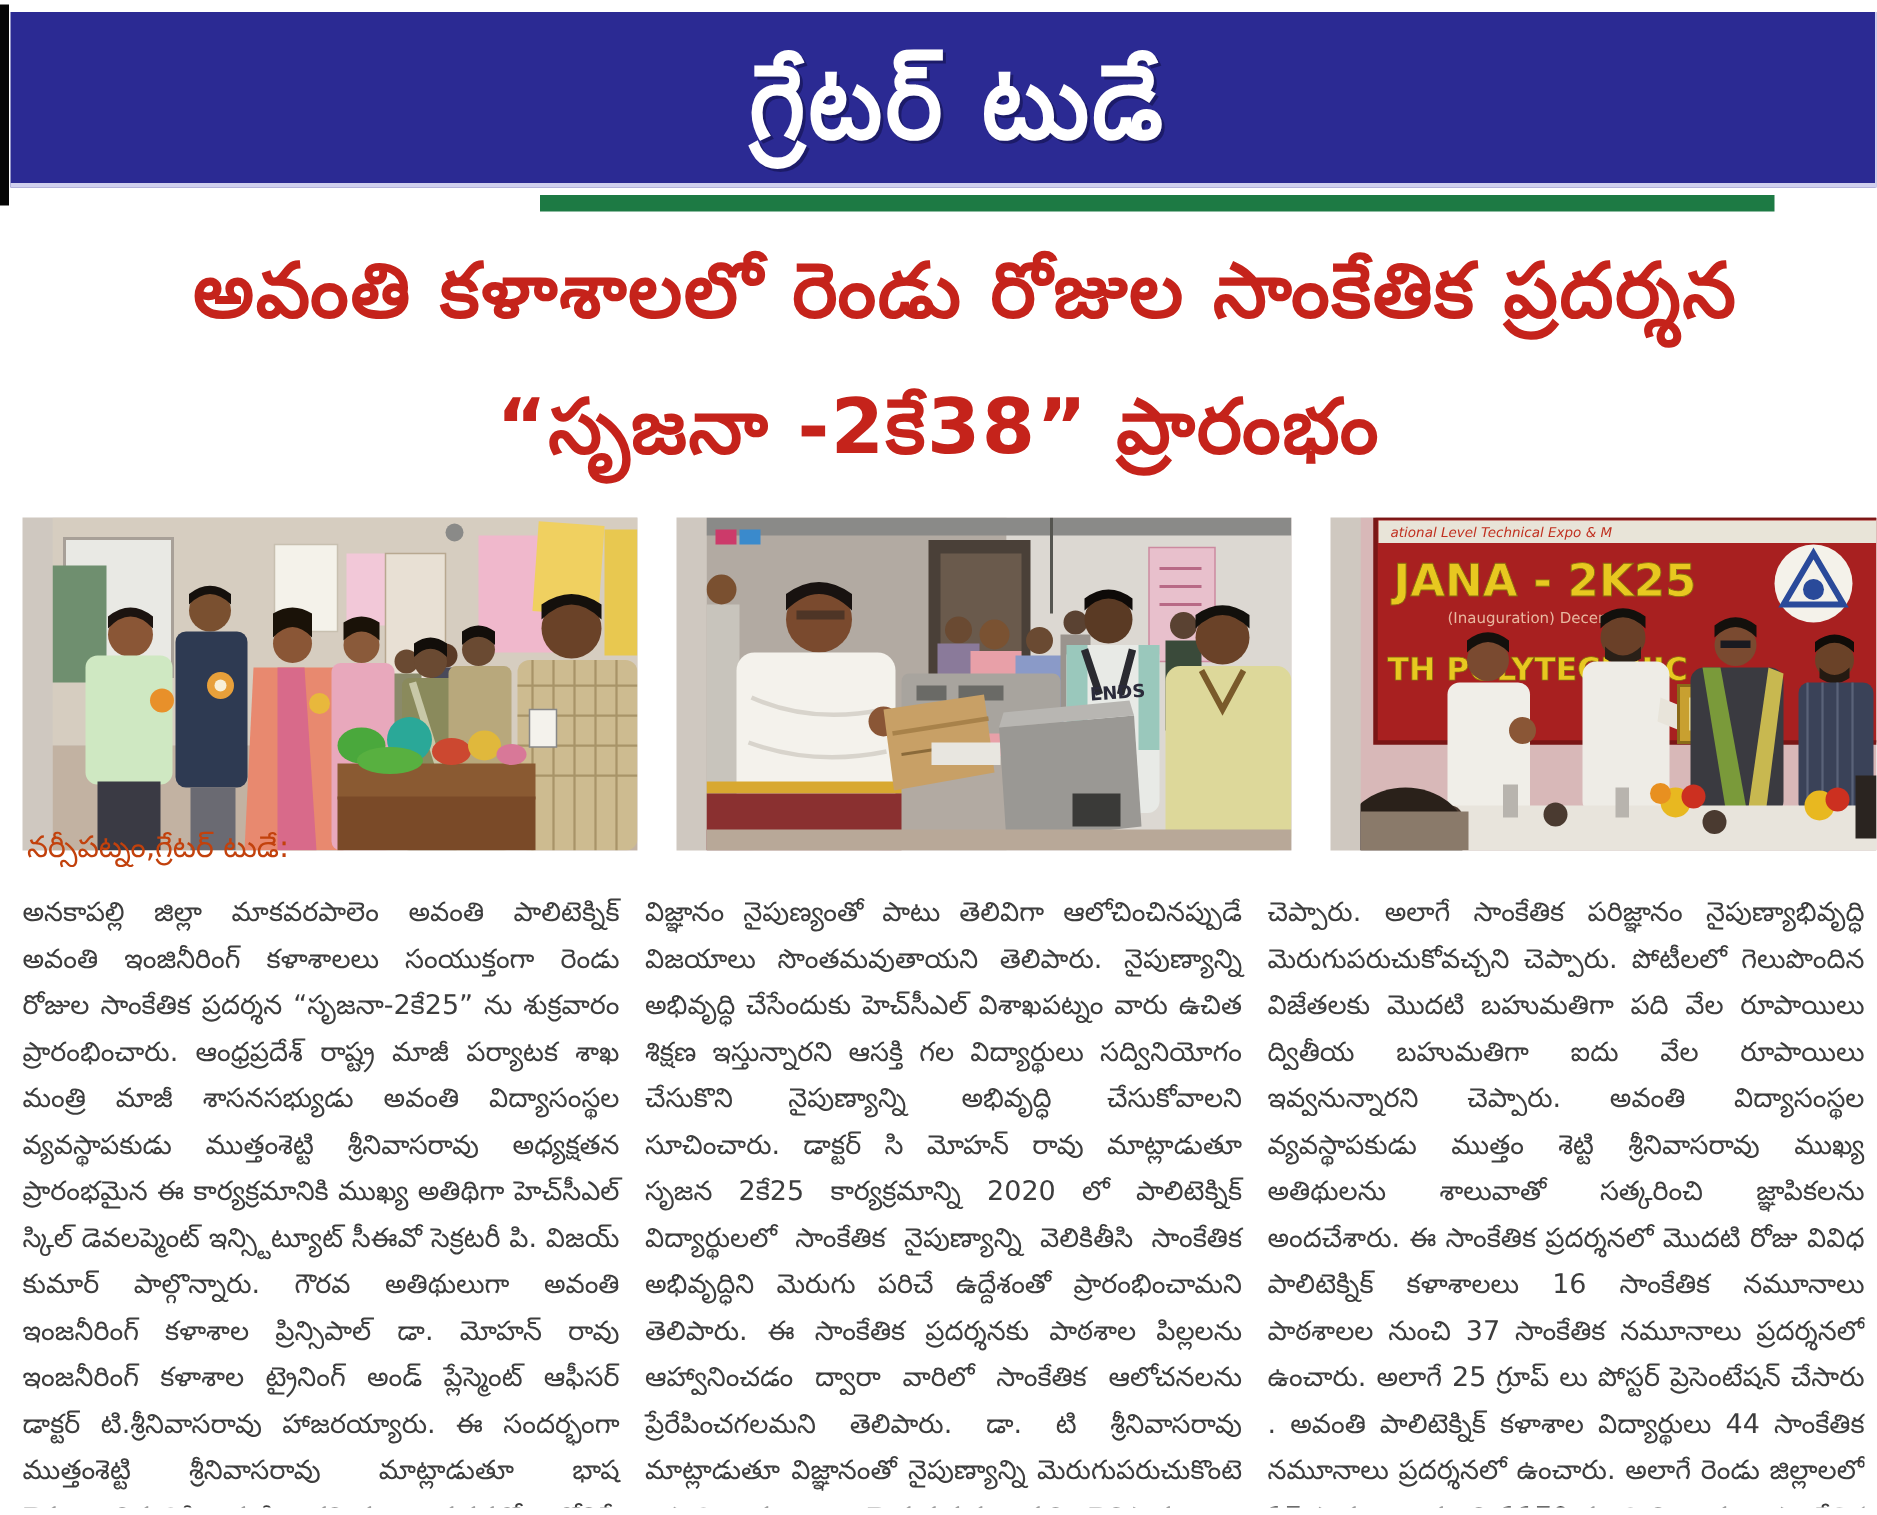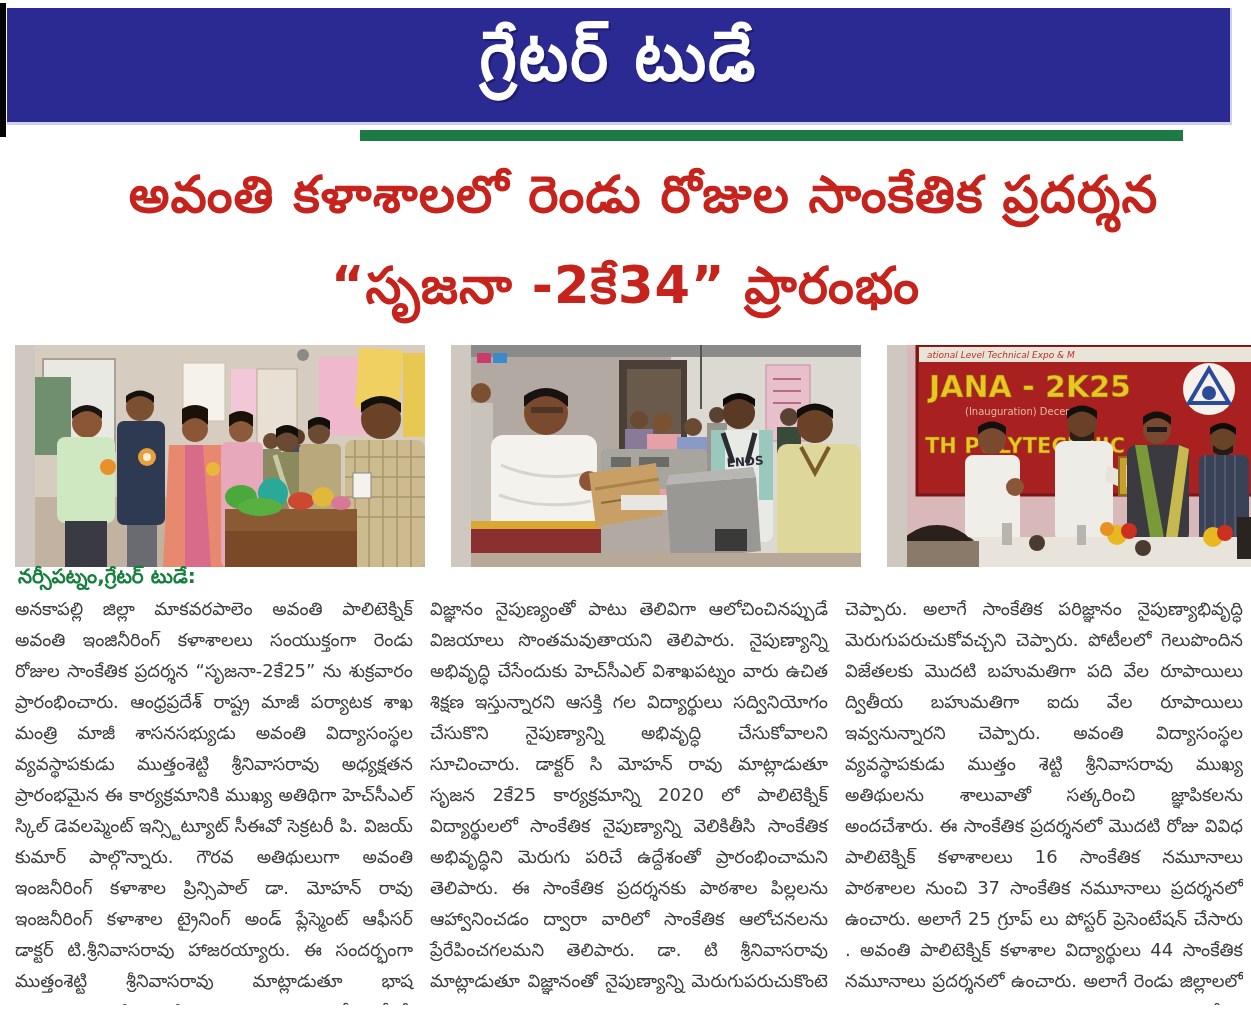--- a/index.html
+++ b/index.html
@@ -4,34 +4,34 @@
 <style>
   html,body { margin:0; padding:0; background:#ffffff; }
   .page {
     position:relative; width:1251px; height:1010px; background:#ffffff; overflow:hidden;
     font-family:"DejaVu Sans","Liberation Sans",sans-serif;
   }
   .left-sliver { position:absolute; left:0; top:3px; width:6px; height:134px; background:#050505; }
   .masthead {
     position:absolute; left:7px; top:8px; width:1223px; height:114px; background:#2b2a93;
     border-bottom:3px solid #d0d0ee; border-right:2px solid #d0d0ee;
-    display:flex; align-items:center; justify-content:center;
+    display:flex; align-items:flex-end; justify-content:center;padding-left:20px;
   }
   .masthead-title {
     color:#ffffff; font-size:64px; font-weight:bold; margin:0; letter-spacing:2px;
     transform:scaleY(1.08); text-shadow:2px 2px 0 rgba(0,0,30,0.35);
   }
   .green-rule { position:absolute; left:360px; top:130px; width:823px; height:11px; background:#1d7a44; }
   .headline { position:absolute; left:0; top:150px; width:1251px; text-align:center; color:#c5231b; font-weight:bold; }
   .headline-line1 { font-size:51px; line-height:90px; letter-spacing:1px;padding-left:36px; }
   .headline-line2 { font-size:51px; line-height:92px; letter-spacing:1px; }
   .photo-row { position:absolute; left:15px; top:345px; width:1222px; height:222px; display:flex; gap:26px; }
   .photo { width:390px; height:222px; margin:0; overflow:hidden; background:#cfc8c0; flex:0 0 auto;padding-left:20px; }
   .photo svg { display:block; width:100%; height:100%; }
-  .byline { position:absolute; left:18px; top:564px; font-size:20px; font-weight:bold; color:#15803d; }
+  .byline { position:absolute; left:18px; top:552px; font-size:20px; font-weight:normal; color:#c2410c; }
   .columns { position:absolute; left:15px; top:593px; width:1228px; height:412px; display:flex; gap:17px; overflow:hidden; }
   .col {
     width:398px; margin:0; font-size:18px; line-height:31px; text-align:justify;
     color:#3d3d3d; word-break:break-word;
   }
 </style>
 </head>
 <body>
 
 <div class="page">
@@ -39,21 +39,21 @@
   <div class="left-sliver"></div>
 
   <header class="masthead">
     <h1 class="masthead-title">గ్రేటర్ టుడే</h1>
   </header>
 
   <div class="green-rule"></div>
 
   <div class="headline">
     <div class="headline-line1">అవంతి కళాశాలలో రెండు రోజుల సాంకేతిక ప్రదర్శన</div>
-    <div class="headline-line2">“సృజనా -2కే34” ప్రారంభం</div>
+    <div class="headline-line2">“సృజనా -2కే38” ప్రారంభం</div>
   </div>
 
   <div class="photo-row">
 
     <figure class="photo">
       <svg viewBox="0 0 390 222" preserveAspectRatio="none">
         <rect x="0" y="0" width="390" height="152" fill="#d6cdc0"></rect>
         <rect x="0" y="152" width="390" height="70" fill="#c2b2a2"></rect>
         <rect x="8" y="14" width="72" height="92" fill="#e9e9e4" stroke="#a8a098" stroke-width="2"></rect>
         <rect x="0" y="32" width="36" height="78" fill="#6f8f6f"></rect>

